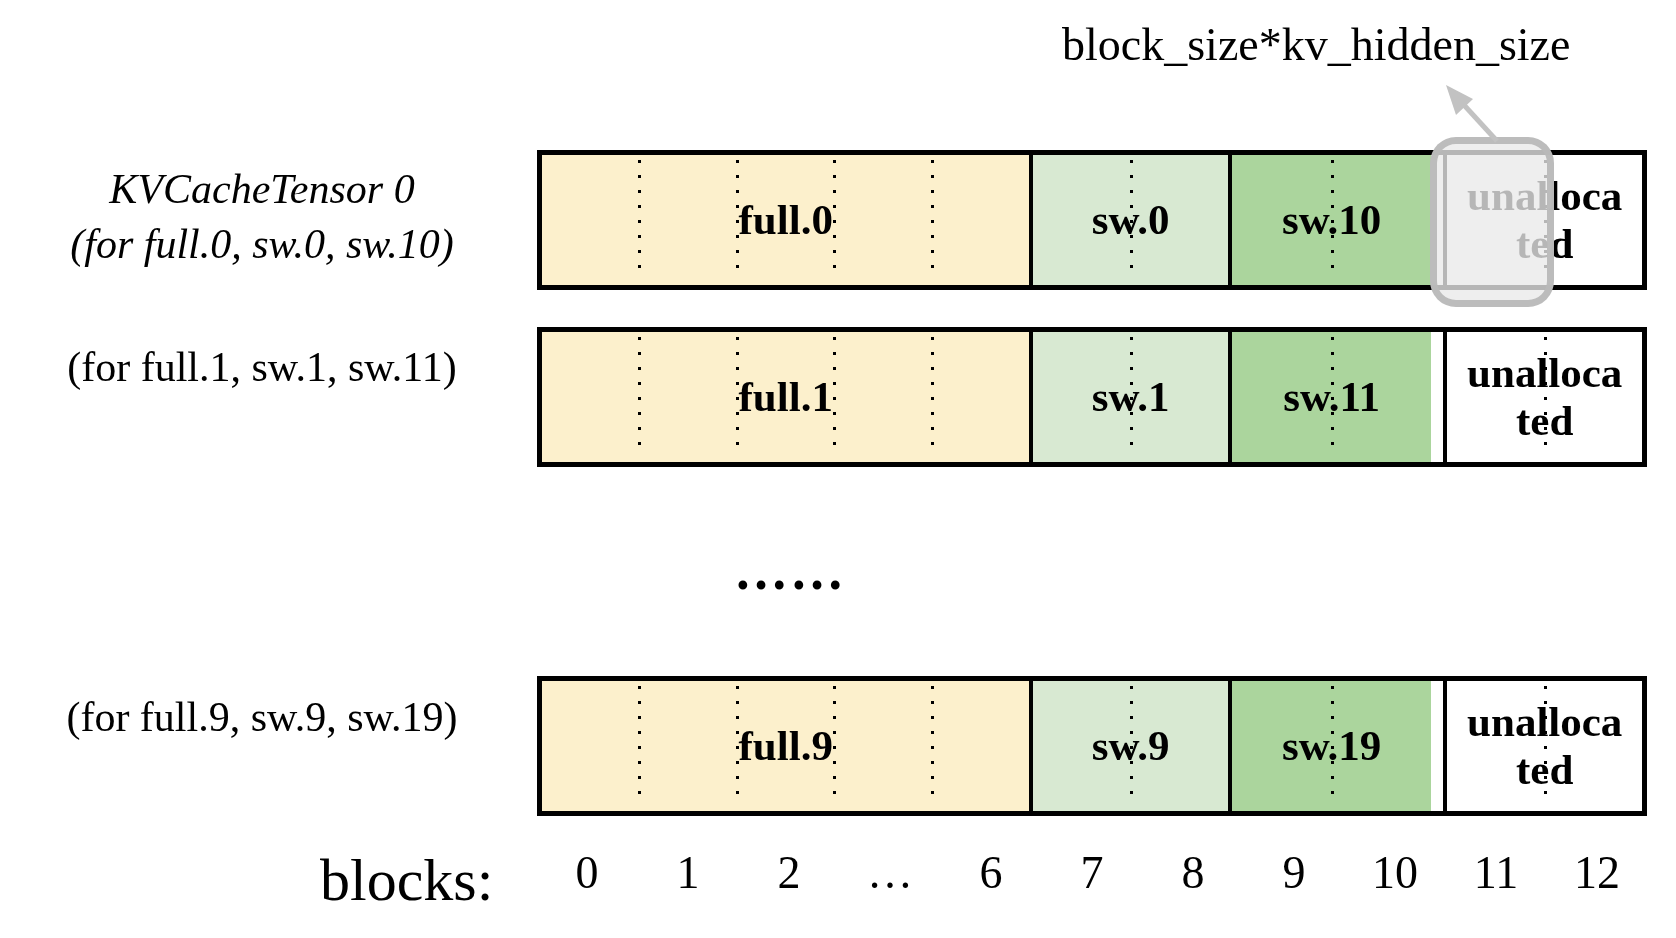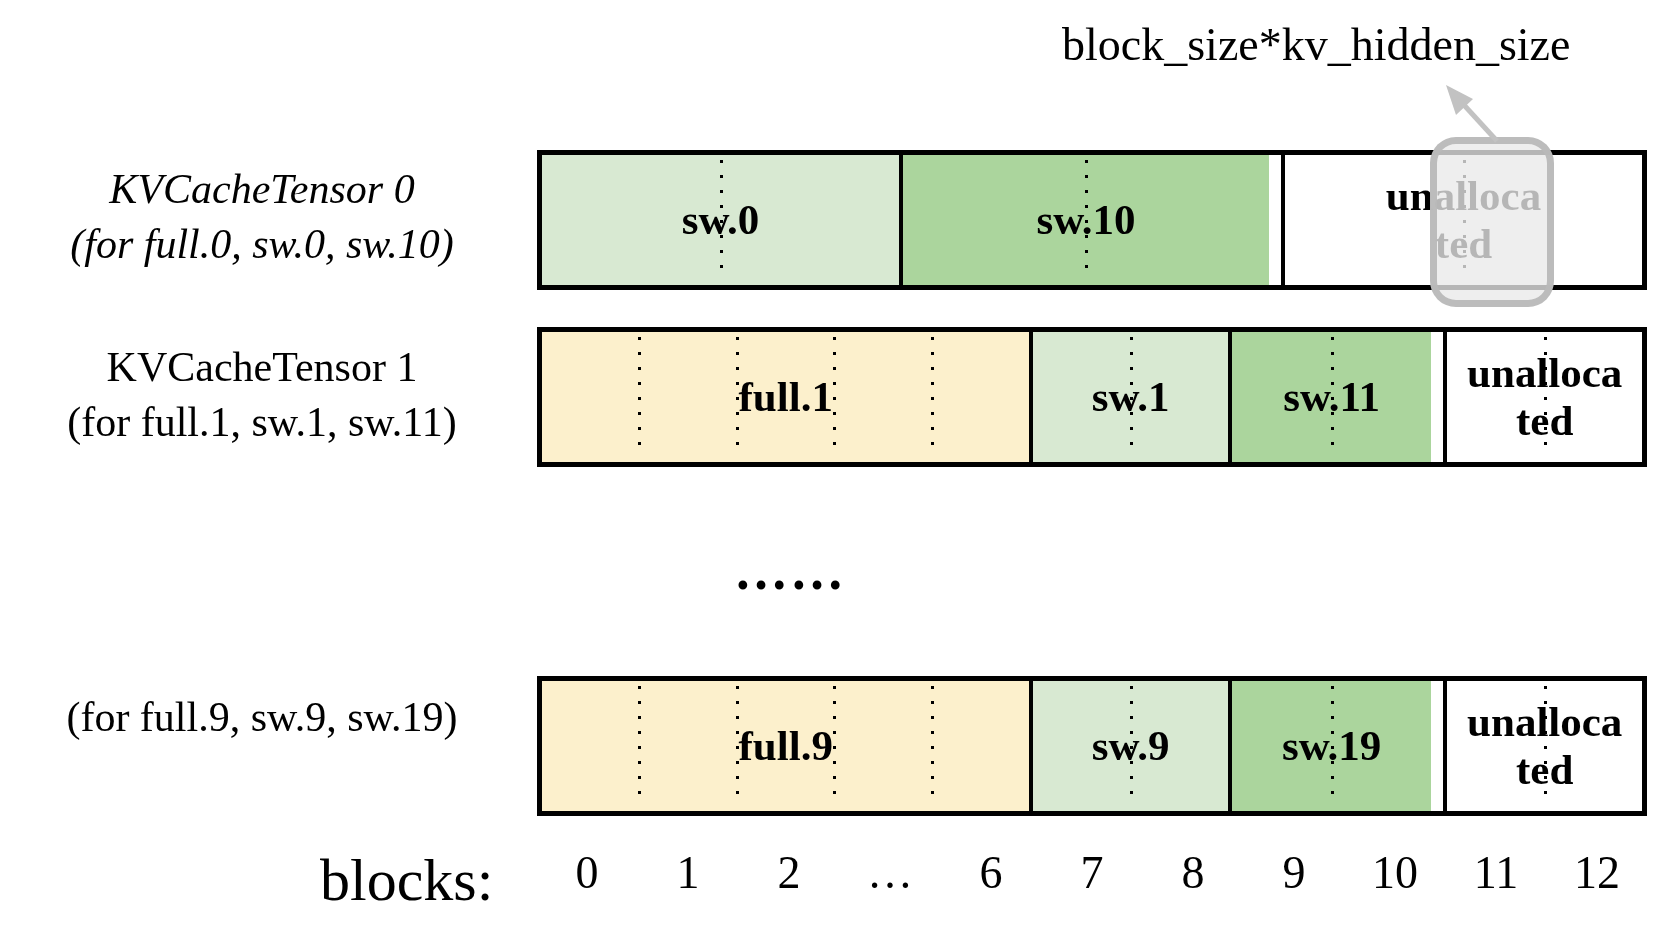--- a/index.html
+++ b/index.html
@@ -85,39 +85,45 @@
 <div id="canvas">
 
   <div class="abs annotation-label">block_size*kv_hidden_size</div>
 
   <div class="abs row-label" style="top:162px;font-style:italic;">
     <div>KVCacheTensor 0</div>
     <div>(for full.0, sw.0, sw.10)</div>
   </div>
 
   <div class="abs bar" style="top:150px;">
+    <div class="section sec-full">
+      <i class="dd" style="left:calc(20% - 1px);"></i>
+      <i class="dd" style="left:calc(40% - 1px);"></i>
+      <i class="dd" style="left:calc(60% - 1px);"></i>
+      <i class="dd" style="left:calc(80% - 1px);"></i>
+      <span class="sec-label">full.0</span>
+    </div>
     <div class="section sec-swl">
       <i class="dd" style="left:calc(50% - 1px);"></i>
       <span class="sec-label">sw.0</span>
     </div>
     <div class="section sec-swh">
       <i class="dd" style="left:calc(50% - 1px);"></i>
       <span class="sec-label">sw.10</span>
     </div>
     <div class="section sec-un">
       <i class="dd" style="left:calc(50% - 1px);"></i>
       <span class="sec-label">
         <span style="display:block;">unalloca</span>
         <span style="display:block;">ted</span>
       </span>
     </div>
   </div>
 
   <div class="abs row-label" style="top:340px;">
-    <div>KVCacheTensor 1</div>
     <div>(for full.1, sw.1, sw.11)</div>
   </div>
 
   <div class="abs bar" style="top:327px;">
     <div class="section sec-full">
       <i class="dd" style="left:calc(20% - 1px);"></i>
       <i class="dd" style="left:calc(40% - 1px);"></i>
       <i class="dd" style="left:calc(60% - 1px);"></i>
       <i class="dd" style="left:calc(80% - 1px);"></i>
       <span class="sec-label">full.1</span>

